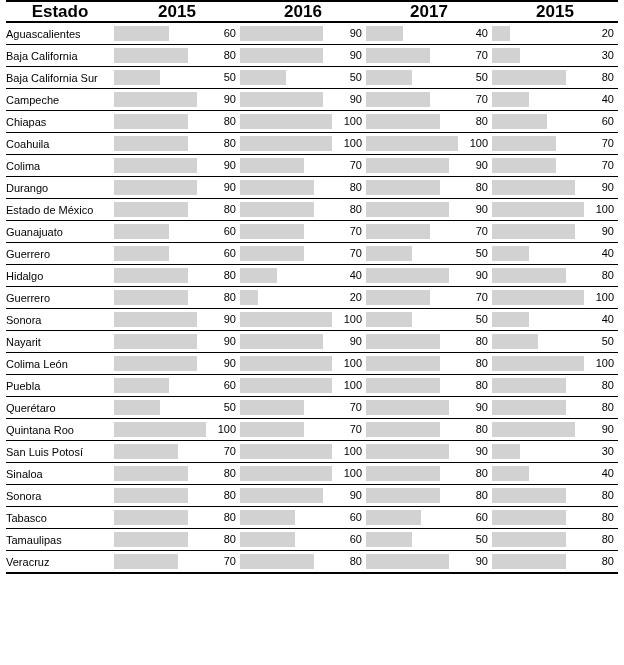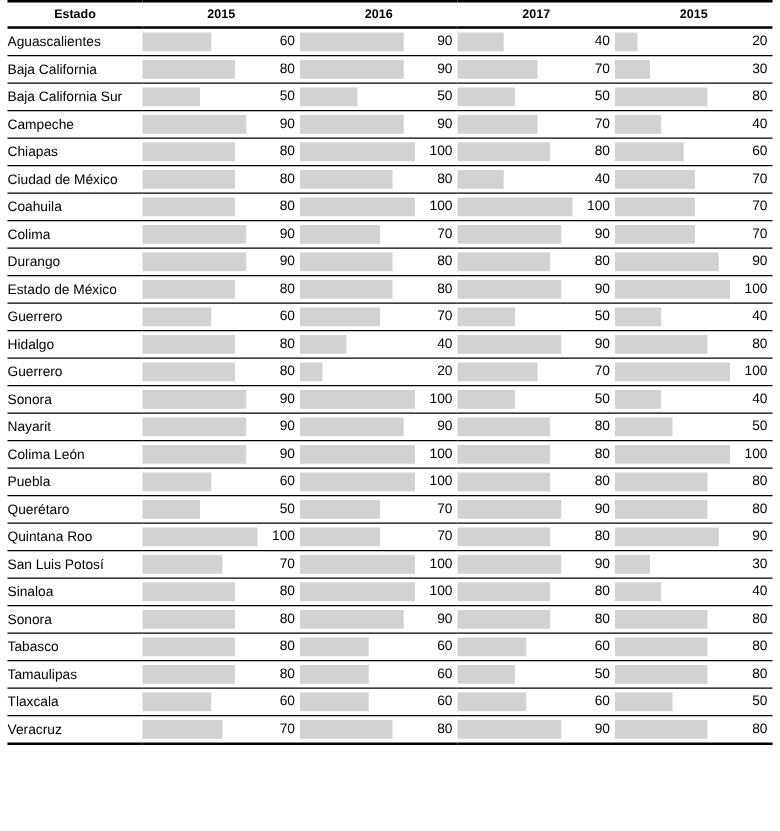--- a/index.html
+++ b/index.html
@@ -25,21 +25,21 @@
     width: 612px;
     margin: 0 auto;
     table-layout: fixed;
   }
   table.grid th, table.grid td {
     padding: 0;
     margin: 0;
   }
   
   thead tr.head-row th {
-    font-size: 10px;
+    font-size: 17px;
     font-weight: bold;
     text-align: center;
     height: 19px;
     line-height: 19px;
     border-top: 2px solid #000;
     border-bottom: 2px solid #000;
     background: #fff;
   }
   th.col-estado {
     width: 108px;
@@ -239,556 +239,529 @@
             </div>
           </td>
           <td class="cell">
             <div class="cellinner">
               <div class="bar" style="width: 55.2px; background: rgb(210, 210, 210);"></div>
               <span class="val">60</span>
             </div>
           </td>
         </tr>
         <tr>
-          <td class="estado">Ciudad de México</td>
-          <td class="cell">
-            <div class="cellinner">
-              <div class="bar" style="width: 73.6px; background: rgb(210, 210, 210);"></div>
-              <span class="val">80</span>
-            </div>
-          </td>
-          <td class="cell">
-            <div class="cellinner">
-              <div class="bar" style="width: 73.6px; background: rgb(210, 210, 210);"></div>
-              <span class="val">80</span>
+          <td class="estado">Coahuila</td>
+          <td class="cell">
+            <div class="cellinner">
+              <div class="bar" style="width: 73.6px; background: rgb(210, 210, 210);"></div>
+              <span class="val">80</span>
+            </div>
+          </td>
+          <td class="cell">
+            <div class="cellinner">
+              <div class="bar" style="width: 92px; background: rgb(210, 210, 210);"></div>
+              <span class="val">100</span>
+            </div>
+          </td>
+          <td class="cell">
+            <div class="cellinner">
+              <div class="bar" style="width: 92px; background: rgb(210, 210, 210);"></div>
+              <span class="val">100</span>
+            </div>
+          </td>
+          <td class="cell">
+            <div class="cellinner">
+              <div class="bar" style="width: 64.4px; background: rgb(210, 210, 210);"></div>
+              <span class="val">70</span>
+            </div>
+          </td>
+        </tr>
+        <tr>
+          <td class="estado">Colima</td>
+          <td class="cell">
+            <div class="cellinner">
+              <div class="bar" style="width: 82.8px; background: rgb(210, 210, 210);"></div>
+              <span class="val">90</span>
+            </div>
+          </td>
+          <td class="cell">
+            <div class="cellinner">
+              <div class="bar" style="width: 64.4px; background: rgb(210, 210, 210);"></div>
+              <span class="val">70</span>
+            </div>
+          </td>
+          <td class="cell">
+            <div class="cellinner">
+              <div class="bar" style="width: 82.8px; background: rgb(210, 210, 210);"></div>
+              <span class="val">90</span>
+            </div>
+          </td>
+          <td class="cell">
+            <div class="cellinner">
+              <div class="bar" style="width: 64.4px; background: rgb(210, 210, 210);"></div>
+              <span class="val">70</span>
+            </div>
+          </td>
+        </tr>
+        <tr>
+          <td class="estado">Durango</td>
+          <td class="cell">
+            <div class="cellinner">
+              <div class="bar" style="width: 82.8px; background: rgb(210, 210, 210);"></div>
+              <span class="val">90</span>
+            </div>
+          </td>
+          <td class="cell">
+            <div class="cellinner">
+              <div class="bar" style="width: 73.6px; background: rgb(210, 210, 210);"></div>
+              <span class="val">80</span>
+            </div>
+          </td>
+          <td class="cell">
+            <div class="cellinner">
+              <div class="bar" style="width: 73.6px; background: rgb(210, 210, 210);"></div>
+              <span class="val">80</span>
+            </div>
+          </td>
+          <td class="cell">
+            <div class="cellinner">
+              <div class="bar" style="width: 82.8px; background: rgb(210, 210, 210);"></div>
+              <span class="val">90</span>
+            </div>
+          </td>
+        </tr>
+        <tr>
+          <td class="estado">Estado de México</td>
+          <td class="cell">
+            <div class="cellinner">
+              <div class="bar" style="width: 73.6px; background: rgb(210, 210, 210);"></div>
+              <span class="val">80</span>
+            </div>
+          </td>
+          <td class="cell">
+            <div class="cellinner">
+              <div class="bar" style="width: 73.6px; background: rgb(210, 210, 210);"></div>
+              <span class="val">80</span>
+            </div>
+          </td>
+          <td class="cell">
+            <div class="cellinner">
+              <div class="bar" style="width: 82.8px; background: rgb(210, 210, 210);"></div>
+              <span class="val">90</span>
+            </div>
+          </td>
+          <td class="cell">
+            <div class="cellinner">
+              <div class="bar" style="width: 92px; background: rgb(210, 210, 210);"></div>
+              <span class="val">100</span>
+            </div>
+          </td>
+        </tr>
+        <tr>
+          <td class="estado">Guanajuato</td>
+          <td class="cell">
+            <div class="cellinner">
+              <div class="bar" style="width: 55.2px; background: rgb(210, 210, 210);"></div>
+              <span class="val">60</span>
+            </div>
+          </td>
+          <td class="cell">
+            <div class="cellinner">
+              <div class="bar" style="width: 64.4px; background: rgb(210, 210, 210);"></div>
+              <span class="val">70</span>
+            </div>
+          </td>
+          <td class="cell">
+            <div class="cellinner">
+              <div class="bar" style="width: 64.4px; background: rgb(210, 210, 210);"></div>
+              <span class="val">70</span>
+            </div>
+          </td>
+          <td class="cell">
+            <div class="cellinner">
+              <div class="bar" style="width: 82.8px; background: rgb(210, 210, 210);"></div>
+              <span class="val">90</span>
+            </div>
+          </td>
+        </tr>
+        <tr>
+          <td class="estado">Guerrero</td>
+          <td class="cell">
+            <div class="cellinner">
+              <div class="bar" style="width: 55.2px; background: rgb(210, 210, 210);"></div>
+              <span class="val">60</span>
+            </div>
+          </td>
+          <td class="cell">
+            <div class="cellinner">
+              <div class="bar" style="width: 64.4px; background: rgb(210, 210, 210);"></div>
+              <span class="val">70</span>
+            </div>
+          </td>
+          <td class="cell">
+            <div class="cellinner">
+              <div class="bar" style="width: 46px; background: rgb(210, 210, 210);"></div>
+              <span class="val">50</span>
             </div>
           </td>
           <td class="cell">
             <div class="cellinner">
               <div class="bar" style="width: 36.8px; background: rgb(210, 210, 210);"></div>
               <span class="val">40</span>
             </div>
           </td>
-          <td class="cell">
-            <div class="cellinner">
-              <div class="bar" style="width: 64.4px; background: rgb(210, 210, 210);"></div>
-              <span class="val">70</span>
-            </div>
-          </td>
-        </tr>
-        <tr>
-          <td class="estado">Coahuila</td>
-          <td class="cell">
-            <div class="cellinner">
-              <div class="bar" style="width: 73.6px; background: rgb(210, 210, 210);"></div>
-              <span class="val">80</span>
-            </div>
-          </td>
-          <td class="cell">
-            <div class="cellinner">
-              <div class="bar" style="width: 92px; background: rgb(210, 210, 210);"></div>
-              <span class="val">100</span>
-            </div>
-          </td>
-          <td class="cell">
-            <div class="cellinner">
-              <div class="bar" style="width: 92px; background: rgb(210, 210, 210);"></div>
-              <span class="val">100</span>
-            </div>
-          </td>
-          <td class="cell">
-            <div class="cellinner">
-              <div class="bar" style="width: 64.4px; background: rgb(210, 210, 210);"></div>
-              <span class="val">70</span>
-            </div>
-          </td>
-        </tr>
-        <tr>
-          <td class="estado">Colima</td>
-          <td class="cell">
-            <div class="cellinner">
-              <div class="bar" style="width: 82.8px; background: rgb(210, 210, 210);"></div>
-              <span class="val">90</span>
-            </div>
-          </td>
-          <td class="cell">
-            <div class="cellinner">
-              <div class="bar" style="width: 64.4px; background: rgb(210, 210, 210);"></div>
-              <span class="val">70</span>
-            </div>
-          </td>
-          <td class="cell">
-            <div class="cellinner">
-              <div class="bar" style="width: 82.8px; background: rgb(210, 210, 210);"></div>
-              <span class="val">90</span>
-            </div>
-          </td>
-          <td class="cell">
-            <div class="cellinner">
-              <div class="bar" style="width: 64.4px; background: rgb(210, 210, 210);"></div>
-              <span class="val">70</span>
-            </div>
-          </td>
-        </tr>
-        <tr>
-          <td class="estado">Durango</td>
-          <td class="cell">
-            <div class="cellinner">
-              <div class="bar" style="width: 82.8px; background: rgb(210, 210, 210);"></div>
-              <span class="val">90</span>
-            </div>
-          </td>
-          <td class="cell">
-            <div class="cellinner">
-              <div class="bar" style="width: 73.6px; background: rgb(210, 210, 210);"></div>
-              <span class="val">80</span>
-            </div>
-          </td>
-          <td class="cell">
-            <div class="cellinner">
-              <div class="bar" style="width: 73.6px; background: rgb(210, 210, 210);"></div>
-              <span class="val">80</span>
-            </div>
-          </td>
-          <td class="cell">
-            <div class="cellinner">
-              <div class="bar" style="width: 82.8px; background: rgb(210, 210, 210);"></div>
-              <span class="val">90</span>
-            </div>
-          </td>
-        </tr>
-        <tr>
-          <td class="estado">Estado de México</td>
-          <td class="cell">
-            <div class="cellinner">
-              <div class="bar" style="width: 73.6px; background: rgb(210, 210, 210);"></div>
-              <span class="val">80</span>
-            </div>
-          </td>
-          <td class="cell">
-            <div class="cellinner">
-              <div class="bar" style="width: 73.6px; background: rgb(210, 210, 210);"></div>
-              <span class="val">80</span>
-            </div>
-          </td>
-          <td class="cell">
-            <div class="cellinner">
-              <div class="bar" style="width: 82.8px; background: rgb(210, 210, 210);"></div>
-              <span class="val">90</span>
-            </div>
-          </td>
-          <td class="cell">
-            <div class="cellinner">
-              <div class="bar" style="width: 92px; background: rgb(210, 210, 210);"></div>
-              <span class="val">100</span>
+        </tr>
+        <tr>
+          <td class="estado">Hidalgo</td>
+          <td class="cell">
+            <div class="cellinner">
+              <div class="bar" style="width: 73.6px; background: rgb(210, 210, 210);"></div>
+              <span class="val">80</span>
+            </div>
+          </td>
+          <td class="cell">
+            <div class="cellinner">
+              <div class="bar" style="width: 36.8px; background: rgb(210, 210, 210);"></div>
+              <span class="val">40</span>
+            </div>
+          </td>
+          <td class="cell">
+            <div class="cellinner">
+              <div class="bar" style="width: 82.8px; background: rgb(210, 210, 210);"></div>
+              <span class="val">90</span>
+            </div>
+          </td>
+          <td class="cell">
+            <div class="cellinner">
+              <div class="bar" style="width: 73.6px; background: rgb(210, 210, 210);"></div>
+              <span class="val">80</span>
             </div>
           </td>
         </tr>
         <tr>
           <td class="estado">Guerrero</td>
+          <td class="cell">
+            <div class="cellinner">
+              <div class="bar" style="width: 73.6px; background: rgb(210, 210, 210);"></div>
+              <span class="val">80</span>
+            </div>
+          </td>
+          <td class="cell">
+            <div class="cellinner">
+              <div class="bar" style="width: 18.4px; background: rgb(210, 210, 210);"></div>
+              <span class="val">20</span>
+            </div>
+          </td>
+          <td class="cell">
+            <div class="cellinner">
+              <div class="bar" style="width: 64.4px; background: rgb(210, 210, 210);"></div>
+              <span class="val">70</span>
+            </div>
+          </td>
+          <td class="cell">
+            <div class="cellinner">
+              <div class="bar" style="width: 92px; background: rgb(210, 210, 210);"></div>
+              <span class="val">100</span>
+            </div>
+          </td>
+        </tr>
+        <tr>
+          <td class="estado">Sonora</td>
+          <td class="cell">
+            <div class="cellinner">
+              <div class="bar" style="width: 82.8px; background: rgb(210, 210, 210);"></div>
+              <span class="val">90</span>
+            </div>
+          </td>
+          <td class="cell">
+            <div class="cellinner">
+              <div class="bar" style="width: 92px; background: rgb(210, 210, 210);"></div>
+              <span class="val">100</span>
+            </div>
+          </td>
+          <td class="cell">
+            <div class="cellinner">
+              <div class="bar" style="width: 46px; background: rgb(210, 210, 210);"></div>
+              <span class="val">50</span>
+            </div>
+          </td>
+          <td class="cell">
+            <div class="cellinner">
+              <div class="bar" style="width: 36.8px; background: rgb(210, 210, 210);"></div>
+              <span class="val">40</span>
+            </div>
+          </td>
+        </tr>
+        <tr>
+          <td class="estado">Nayarit</td>
+          <td class="cell">
+            <div class="cellinner">
+              <div class="bar" style="width: 82.8px; background: rgb(210, 210, 210);"></div>
+              <span class="val">90</span>
+            </div>
+          </td>
+          <td class="cell">
+            <div class="cellinner">
+              <div class="bar" style="width: 82.8px; background: rgb(210, 210, 210);"></div>
+              <span class="val">90</span>
+            </div>
+          </td>
+          <td class="cell">
+            <div class="cellinner">
+              <div class="bar" style="width: 73.6px; background: rgb(210, 210, 210);"></div>
+              <span class="val">80</span>
+            </div>
+          </td>
+          <td class="cell">
+            <div class="cellinner">
+              <div class="bar" style="width: 46px; background: rgb(210, 210, 210);"></div>
+              <span class="val">50</span>
+            </div>
+          </td>
+        </tr>
+        <tr>
+          <td class="estado">Colima León</td>
+          <td class="cell">
+            <div class="cellinner">
+              <div class="bar" style="width: 82.8px; background: rgb(210, 210, 210);"></div>
+              <span class="val">90</span>
+            </div>
+          </td>
+          <td class="cell">
+            <div class="cellinner">
+              <div class="bar" style="width: 92px; background: rgb(210, 210, 210);"></div>
+              <span class="val">100</span>
+            </div>
+          </td>
+          <td class="cell">
+            <div class="cellinner">
+              <div class="bar" style="width: 73.6px; background: rgb(210, 210, 210);"></div>
+              <span class="val">80</span>
+            </div>
+          </td>
+          <td class="cell">
+            <div class="cellinner">
+              <div class="bar" style="width: 92px; background: rgb(210, 210, 210);"></div>
+              <span class="val">100</span>
+            </div>
+          </td>
+        </tr>
+        <tr>
+          <td class="estado">Puebla</td>
           <td class="cell">
             <div class="cellinner">
               <div class="bar" style="width: 55.2px; background: rgb(210, 210, 210);"></div>
               <span class="val">60</span>
             </div>
           </td>
           <td class="cell">
             <div class="cellinner">
-              <div class="bar" style="width: 64.4px; background: rgb(210, 210, 210);"></div>
-              <span class="val">70</span>
-            </div>
-          </td>
+              <div class="bar" style="width: 92px; background: rgb(210, 210, 210);"></div>
+              <span class="val">100</span>
+            </div>
+          </td>
+          <td class="cell">
+            <div class="cellinner">
+              <div class="bar" style="width: 73.6px; background: rgb(210, 210, 210);"></div>
+              <span class="val">80</span>
+            </div>
+          </td>
+          <td class="cell">
+            <div class="cellinner">
+              <div class="bar" style="width: 73.6px; background: rgb(210, 210, 210);"></div>
+              <span class="val">80</span>
+            </div>
+          </td>
+        </tr>
+        <tr>
+          <td class="estado">Querétaro</td>
           <td class="cell">
             <div class="cellinner">
               <div class="bar" style="width: 46px; background: rgb(210, 210, 210);"></div>
               <span class="val">50</span>
             </div>
           </td>
           <td class="cell">
             <div class="cellinner">
+              <div class="bar" style="width: 64.4px; background: rgb(210, 210, 210);"></div>
+              <span class="val">70</span>
+            </div>
+          </td>
+          <td class="cell">
+            <div class="cellinner">
+              <div class="bar" style="width: 82.8px; background: rgb(210, 210, 210);"></div>
+              <span class="val">90</span>
+            </div>
+          </td>
+          <td class="cell">
+            <div class="cellinner">
+              <div class="bar" style="width: 73.6px; background: rgb(210, 210, 210);"></div>
+              <span class="val">80</span>
+            </div>
+          </td>
+        </tr>
+        <tr>
+          <td class="estado">Quintana Roo</td>
+          <td class="cell">
+            <div class="cellinner">
+              <div class="bar" style="width: 92px; background: rgb(210, 210, 210);"></div>
+              <span class="val">100</span>
+            </div>
+          </td>
+          <td class="cell">
+            <div class="cellinner">
+              <div class="bar" style="width: 64.4px; background: rgb(210, 210, 210);"></div>
+              <span class="val">70</span>
+            </div>
+          </td>
+          <td class="cell">
+            <div class="cellinner">
+              <div class="bar" style="width: 73.6px; background: rgb(210, 210, 210);"></div>
+              <span class="val">80</span>
+            </div>
+          </td>
+          <td class="cell">
+            <div class="cellinner">
+              <div class="bar" style="width: 82.8px; background: rgb(210, 210, 210);"></div>
+              <span class="val">90</span>
+            </div>
+          </td>
+        </tr>
+        <tr>
+          <td class="estado">San Luis Potosí</td>
+          <td class="cell">
+            <div class="cellinner">
+              <div class="bar" style="width: 64.4px; background: rgb(210, 210, 210);"></div>
+              <span class="val">70</span>
+            </div>
+          </td>
+          <td class="cell">
+            <div class="cellinner">
+              <div class="bar" style="width: 92px; background: rgb(210, 210, 210);"></div>
+              <span class="val">100</span>
+            </div>
+          </td>
+          <td class="cell">
+            <div class="cellinner">
+              <div class="bar" style="width: 82.8px; background: rgb(210, 210, 210);"></div>
+              <span class="val">90</span>
+            </div>
+          </td>
+          <td class="cell">
+            <div class="cellinner">
+              <div class="bar" style="width: 27.6px; background: rgb(210, 210, 210);"></div>
+              <span class="val">30</span>
+            </div>
+          </td>
+        </tr>
+        <tr>
+          <td class="estado">Sinaloa</td>
+          <td class="cell">
+            <div class="cellinner">
+              <div class="bar" style="width: 73.6px; background: rgb(210, 210, 210);"></div>
+              <span class="val">80</span>
+            </div>
+          </td>
+          <td class="cell">
+            <div class="cellinner">
+              <div class="bar" style="width: 92px; background: rgb(210, 210, 210);"></div>
+              <span class="val">100</span>
+            </div>
+          </td>
+          <td class="cell">
+            <div class="cellinner">
+              <div class="bar" style="width: 73.6px; background: rgb(210, 210, 210);"></div>
+              <span class="val">80</span>
+            </div>
+          </td>
+          <td class="cell">
+            <div class="cellinner">
               <div class="bar" style="width: 36.8px; background: rgb(210, 210, 210);"></div>
               <span class="val">40</span>
             </div>
           </td>
         </tr>
         <tr>
-          <td class="estado">Hidalgo</td>
-          <td class="cell">
-            <div class="cellinner">
-              <div class="bar" style="width: 73.6px; background: rgb(210, 210, 210);"></div>
-              <span class="val">80</span>
-            </div>
-          </td>
-          <td class="cell">
-            <div class="cellinner">
-              <div class="bar" style="width: 36.8px; background: rgb(210, 210, 210);"></div>
-              <span class="val">40</span>
-            </div>
-          </td>
-          <td class="cell">
-            <div class="cellinner">
-              <div class="bar" style="width: 82.8px; background: rgb(210, 210, 210);"></div>
-              <span class="val">90</span>
-            </div>
-          </td>
-          <td class="cell">
-            <div class="cellinner">
-              <div class="bar" style="width: 73.6px; background: rgb(210, 210, 210);"></div>
-              <span class="val">80</span>
-            </div>
-          </td>
-        </tr>
-        <tr>
-          <td class="estado">Guerrero</td>
-          <td class="cell">
-            <div class="cellinner">
-              <div class="bar" style="width: 73.6px; background: rgb(210, 210, 210);"></div>
-              <span class="val">80</span>
-            </div>
-          </td>
-          <td class="cell">
-            <div class="cellinner">
-              <div class="bar" style="width: 18.4px; background: rgb(210, 210, 210);"></div>
-              <span class="val">20</span>
-            </div>
-          </td>
-          <td class="cell">
-            <div class="cellinner">
-              <div class="bar" style="width: 64.4px; background: rgb(210, 210, 210);"></div>
-              <span class="val">70</span>
-            </div>
-          </td>
-          <td class="cell">
-            <div class="cellinner">
-              <div class="bar" style="width: 92px; background: rgb(210, 210, 210);"></div>
-              <span class="val">100</span>
-            </div>
-          </td>
-        </tr>
-        <tr>
           <td class="estado">Sonora</td>
           <td class="cell">
             <div class="cellinner">
-              <div class="bar" style="width: 82.8px; background: rgb(210, 210, 210);"></div>
-              <span class="val">90</span>
-            </div>
-          </td>
-          <td class="cell">
-            <div class="cellinner">
-              <div class="bar" style="width: 92px; background: rgb(210, 210, 210);"></div>
-              <span class="val">100</span>
+              <div class="bar" style="width: 73.6px; background: rgb(210, 210, 210);"></div>
+              <span class="val">80</span>
+            </div>
+          </td>
+          <td class="cell">
+            <div class="cellinner">
+              <div class="bar" style="width: 82.8px; background: rgb(210, 210, 210);"></div>
+              <span class="val">90</span>
+            </div>
+          </td>
+          <td class="cell">
+            <div class="cellinner">
+              <div class="bar" style="width: 73.6px; background: rgb(210, 210, 210);"></div>
+              <span class="val">80</span>
+            </div>
+          </td>
+          <td class="cell">
+            <div class="cellinner">
+              <div class="bar" style="width: 73.6px; background: rgb(210, 210, 210);"></div>
+              <span class="val">80</span>
+            </div>
+          </td>
+        </tr>
+        <tr>
+          <td class="estado">Tabasco</td>
+          <td class="cell">
+            <div class="cellinner">
+              <div class="bar" style="width: 73.6px; background: rgb(210, 210, 210);"></div>
+              <span class="val">80</span>
+            </div>
+          </td>
+          <td class="cell">
+            <div class="cellinner">
+              <div class="bar" style="width: 55.2px; background: rgb(210, 210, 210);"></div>
+              <span class="val">60</span>
+            </div>
+          </td>
+          <td class="cell">
+            <div class="cellinner">
+              <div class="bar" style="width: 55.2px; background: rgb(210, 210, 210);"></div>
+              <span class="val">60</span>
+            </div>
+          </td>
+          <td class="cell">
+            <div class="cellinner">
+              <div class="bar" style="width: 73.6px; background: rgb(210, 210, 210);"></div>
+              <span class="val">80</span>
+            </div>
+          </td>
+        </tr>
+        <tr>
+          <td class="estado">Tamaulipas</td>
+          <td class="cell">
+            <div class="cellinner">
+              <div class="bar" style="width: 73.6px; background: rgb(210, 210, 210);"></div>
+              <span class="val">80</span>
+            </div>
+          </td>
+          <td class="cell">
+            <div class="cellinner">
+              <div class="bar" style="width: 55.2px; background: rgb(210, 210, 210);"></div>
+              <span class="val">60</span>
             </div>
           </td>
           <td class="cell">
             <div class="cellinner">
               <div class="bar" style="width: 46px; background: rgb(210, 210, 210);"></div>
               <span class="val">50</span>
             </div>
           </td>
           <td class="cell">
             <div class="cellinner">
-              <div class="bar" style="width: 36.8px; background: rgb(210, 210, 210);"></div>
-              <span class="val">40</span>
-            </div>
-          </td>
-        </tr>
-        <tr>
-          <td class="estado">Nayarit</td>
-          <td class="cell">
-            <div class="cellinner">
-              <div class="bar" style="width: 82.8px; background: rgb(210, 210, 210);"></div>
-              <span class="val">90</span>
-            </div>
-          </td>
-          <td class="cell">
-            <div class="cellinner">
-              <div class="bar" style="width: 82.8px; background: rgb(210, 210, 210);"></div>
-              <span class="val">90</span>
-            </div>
-          </td>
-          <td class="cell">
-            <div class="cellinner">
-              <div class="bar" style="width: 73.6px; background: rgb(210, 210, 210);"></div>
-              <span class="val">80</span>
-            </div>
-          </td>
-          <td class="cell">
-            <div class="cellinner">
-              <div class="bar" style="width: 46px; background: rgb(210, 210, 210);"></div>
-              <span class="val">50</span>
-            </div>
-          </td>
-        </tr>
-        <tr>
-          <td class="estado">Colima León</td>
-          <td class="cell">
-            <div class="cellinner">
-              <div class="bar" style="width: 82.8px; background: rgb(210, 210, 210);"></div>
-              <span class="val">90</span>
-            </div>
-          </td>
-          <td class="cell">
-            <div class="cellinner">
-              <div class="bar" style="width: 92px; background: rgb(210, 210, 210);"></div>
-              <span class="val">100</span>
-            </div>
-          </td>
-          <td class="cell">
-            <div class="cellinner">
-              <div class="bar" style="width: 73.6px; background: rgb(210, 210, 210);"></div>
-              <span class="val">80</span>
-            </div>
-          </td>
-          <td class="cell">
-            <div class="cellinner">
-              <div class="bar" style="width: 92px; background: rgb(210, 210, 210);"></div>
-              <span class="val">100</span>
-            </div>
-          </td>
-        </tr>
-        <tr>
-          <td class="estado">Puebla</td>
-          <td class="cell">
-            <div class="cellinner">
-              <div class="bar" style="width: 55.2px; background: rgb(210, 210, 210);"></div>
-              <span class="val">60</span>
-            </div>
-          </td>
-          <td class="cell">
-            <div class="cellinner">
-              <div class="bar" style="width: 92px; background: rgb(210, 210, 210);"></div>
-              <span class="val">100</span>
-            </div>
-          </td>
-          <td class="cell">
-            <div class="cellinner">
-              <div class="bar" style="width: 73.6px; background: rgb(210, 210, 210);"></div>
-              <span class="val">80</span>
-            </div>
-          </td>
-          <td class="cell">
-            <div class="cellinner">
-              <div class="bar" style="width: 73.6px; background: rgb(210, 210, 210);"></div>
-              <span class="val">80</span>
-            </div>
-          </td>
-        </tr>
-        <tr>
-          <td class="estado">Querétaro</td>
-          <td class="cell">
-            <div class="cellinner">
-              <div class="bar" style="width: 46px; background: rgb(210, 210, 210);"></div>
-              <span class="val">50</span>
-            </div>
-          </td>
-          <td class="cell">
-            <div class="cellinner">
-              <div class="bar" style="width: 64.4px; background: rgb(210, 210, 210);"></div>
-              <span class="val">70</span>
-            </div>
-          </td>
-          <td class="cell">
-            <div class="cellinner">
-              <div class="bar" style="width: 82.8px; background: rgb(210, 210, 210);"></div>
-              <span class="val">90</span>
-            </div>
-          </td>
-          <td class="cell">
-            <div class="cellinner">
-              <div class="bar" style="width: 73.6px; background: rgb(210, 210, 210);"></div>
-              <span class="val">80</span>
-            </div>
-          </td>
-        </tr>
-        <tr>
-          <td class="estado">Quintana Roo</td>
-          <td class="cell">
-            <div class="cellinner">
-              <div class="bar" style="width: 92px; background: rgb(210, 210, 210);"></div>
-              <span class="val">100</span>
-            </div>
-          </td>
-          <td class="cell">
-            <div class="cellinner">
-              <div class="bar" style="width: 64.4px; background: rgb(210, 210, 210);"></div>
-              <span class="val">70</span>
-            </div>
-          </td>
-          <td class="cell">
-            <div class="cellinner">
-              <div class="bar" style="width: 73.6px; background: rgb(210, 210, 210);"></div>
-              <span class="val">80</span>
-            </div>
-          </td>
-          <td class="cell">
-            <div class="cellinner">
-              <div class="bar" style="width: 82.8px; background: rgb(210, 210, 210);"></div>
-              <span class="val">90</span>
-            </div>
-          </td>
-        </tr>
-        <tr>
-          <td class="estado">San Luis Potosí</td>
-          <td class="cell">
-            <div class="cellinner">
-              <div class="bar" style="width: 64.4px; background: rgb(210, 210, 210);"></div>
-              <span class="val">70</span>
-            </div>
-          </td>
-          <td class="cell">
-            <div class="cellinner">
-              <div class="bar" style="width: 92px; background: rgb(210, 210, 210);"></div>
-              <span class="val">100</span>
-            </div>
-          </td>
-          <td class="cell">
-            <div class="cellinner">
-              <div class="bar" style="width: 82.8px; background: rgb(210, 210, 210);"></div>
-              <span class="val">90</span>
-            </div>
-          </td>
-          <td class="cell">
-            <div class="cellinner">
-              <div class="bar" style="width: 27.6px; background: rgb(210, 210, 210);"></div>
-              <span class="val">30</span>
-            </div>
-          </td>
-        </tr>
-        <tr>
-          <td class="estado">Sinaloa</td>
-          <td class="cell">
-            <div class="cellinner">
-              <div class="bar" style="width: 73.6px; background: rgb(210, 210, 210);"></div>
-              <span class="val">80</span>
-            </div>
-          </td>
-          <td class="cell">
-            <div class="cellinner">
-              <div class="bar" style="width: 92px; background: rgb(210, 210, 210);"></div>
-              <span class="val">100</span>
-            </div>
-          </td>
-          <td class="cell">
-            <div class="cellinner">
-              <div class="bar" style="width: 73.6px; background: rgb(210, 210, 210);"></div>
-              <span class="val">80</span>
-            </div>
-          </td>
-          <td class="cell">
-            <div class="cellinner">
-              <div class="bar" style="width: 36.8px; background: rgb(210, 210, 210);"></div>
-              <span class="val">40</span>
-            </div>
-          </td>
-        </tr>
-        <tr>
-          <td class="estado">Sonora</td>
-          <td class="cell">
-            <div class="cellinner">
-              <div class="bar" style="width: 73.6px; background: rgb(210, 210, 210);"></div>
-              <span class="val">80</span>
-            </div>
-          </td>
-          <td class="cell">
-            <div class="cellinner">
-              <div class="bar" style="width: 82.8px; background: rgb(210, 210, 210);"></div>
-              <span class="val">90</span>
-            </div>
-          </td>
-          <td class="cell">
-            <div class="cellinner">
-              <div class="bar" style="width: 73.6px; background: rgb(210, 210, 210);"></div>
-              <span class="val">80</span>
-            </div>
-          </td>
-          <td class="cell">
-            <div class="cellinner">
-              <div class="bar" style="width: 73.6px; background: rgb(210, 210, 210);"></div>
-              <span class="val">80</span>
-            </div>
-          </td>
-        </tr>
-        <tr>
-          <td class="estado">Tabasco</td>
-          <td class="cell">
-            <div class="cellinner">
-              <div class="bar" style="width: 73.6px; background: rgb(210, 210, 210);"></div>
-              <span class="val">80</span>
-            </div>
-          </td>
-          <td class="cell">
-            <div class="cellinner">
-              <div class="bar" style="width: 55.2px; background: rgb(210, 210, 210);"></div>
-              <span class="val">60</span>
-            </div>
-          </td>
-          <td class="cell">
-            <div class="cellinner">
-              <div class="bar" style="width: 55.2px; background: rgb(210, 210, 210);"></div>
-              <span class="val">60</span>
-            </div>
-          </td>
-          <td class="cell">
-            <div class="cellinner">
-              <div class="bar" style="width: 73.6px; background: rgb(210, 210, 210);"></div>
-              <span class="val">80</span>
-            </div>
-          </td>
-        </tr>
-        <tr>
-          <td class="estado">Tamaulipas</td>
-          <td class="cell">
-            <div class="cellinner">
-              <div class="bar" style="width: 73.6px; background: rgb(210, 210, 210);"></div>
-              <span class="val">80</span>
-            </div>
-          </td>
-          <td class="cell">
-            <div class="cellinner">
-              <div class="bar" style="width: 55.2px; background: rgb(210, 210, 210);"></div>
-              <span class="val">60</span>
-            </div>
-          </td>
-          <td class="cell">
-            <div class="cellinner">
-              <div class="bar" style="width: 46px; background: rgb(210, 210, 210);"></div>
-              <span class="val">50</span>
-            </div>
-          </td>
-          <td class="cell">
-            <div class="cellinner">
-              <div class="bar" style="width: 73.6px; background: rgb(210, 210, 210);"></div>
-              <span class="val">80</span>
-            </div>
-          </td>
-        </tr>
-        <tr>
-          <td class="estado">Tlaxcala</td>
-          <td class="cell">
-            <div class="cellinner">
-              <div class="bar" style="width: 55.2px; background: rgb(210, 210, 210);"></div>
-              <span class="val">60</span>
-            </div>
-          </td>
-          <td class="cell">
-            <div class="cellinner">
-              <div class="bar" style="width: 55.2px; background: rgb(210, 210, 210);"></div>
-              <span class="val">60</span>
-            </div>
-          </td>
-          <td class="cell">
-            <div class="cellinner">
-              <div class="bar" style="width: 55.2px; background: rgb(210, 210, 210);"></div>
-              <span class="val">60</span>
-            </div>
-          </td>
-          <td class="cell">
-            <div class="cellinner">
-              <div class="bar" style="width: 46px; background: rgb(210, 210, 210);"></div>
-              <span class="val">50</span>
+              <div class="bar" style="width: 73.6px; background: rgb(210, 210, 210);"></div>
+              <span class="val">80</span>
             </div>
           </td>
         </tr>
         <tr>
           <td class="estado">Veracruz</td>
           <td class="cell">
             <div class="cellinner">
               <div class="bar" style="width: 64.4px; background: rgb(210, 210, 210);"></div>
               <span class="val">70</span>
             </div>

